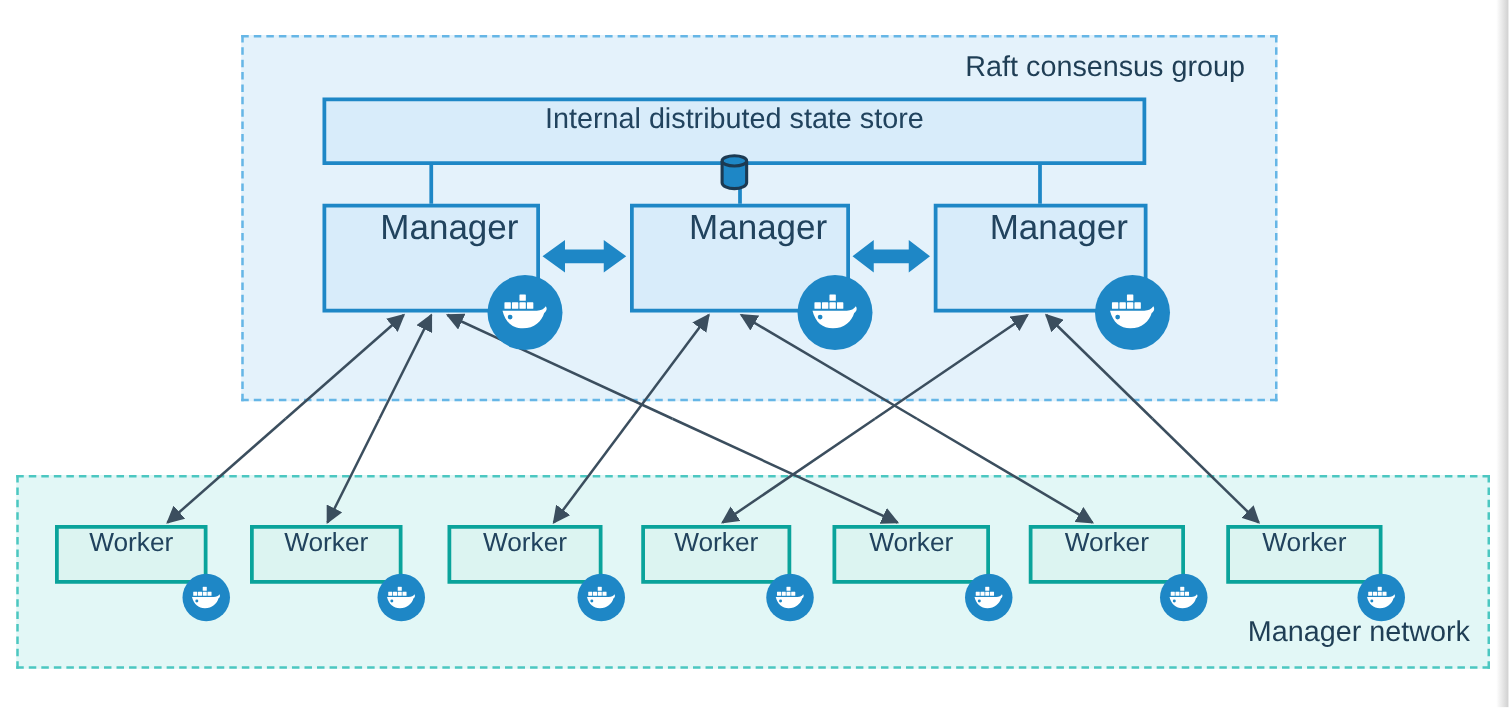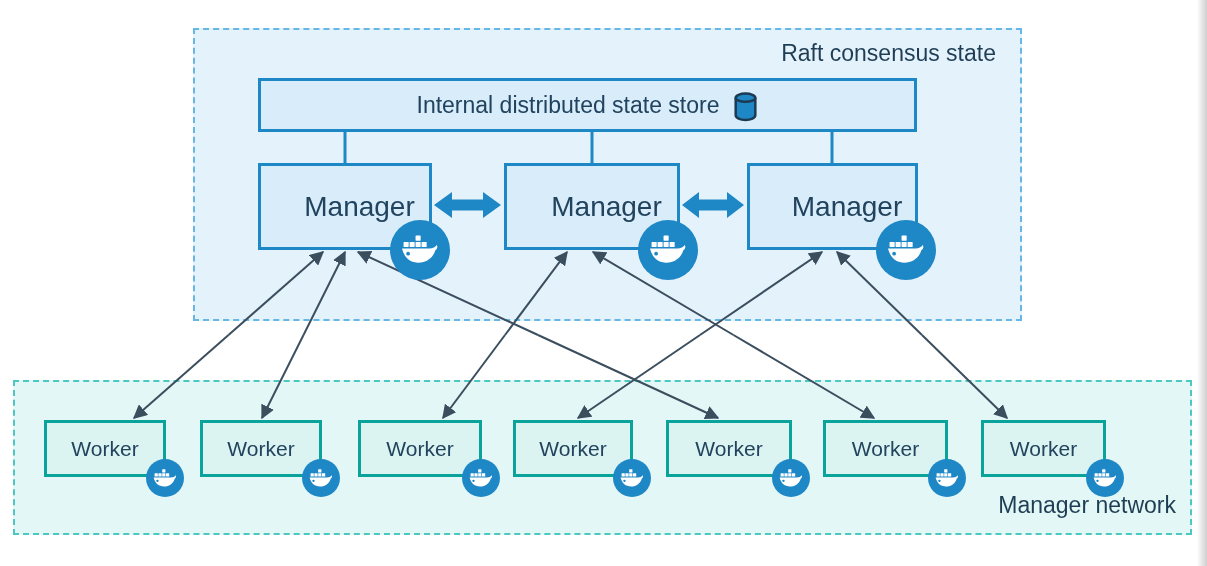--- a/index.html
+++ b/index.html
@@ -11,38 +11,38 @@
     background:linear-gradient(to right,rgba(210,210,210,0),#cfcfcf);}
   .group{position:absolute;box-sizing:border-box;}
   .raft-group{left:193px;top:28px;width:829px;height:293px;
     background:#e4f2fb;border:2px dashed #66b6e6;}
   .gossip-group{left:13px;top:380px;width:1179px;height:155px;
     background:#e2f7f6;border:2px dashed #4cc7c1;}
   .group-label{position:absolute;font-size:23px;color:#1f3e55;white-space:nowrap;}
   .raft-label{top:10px;right:24px;}
   .gossip-label{bottom:14px;right:14px;}
   .node{position:absolute;box-sizing:border-box;display:flex;
-    align-items:center;justify-content:center;white-space:nowrap;}
+    align-items:center;white-space:nowrap;flex-direction:column;}
   .store-box{left:258px;top:78px;width:659px;height:54px;
     background:#d8ecfa;border:3px solid #1e87c6;font-size:23px;gap:12px;}
   .manager-box{top:163px;height:87px;background:#d8ecfa;border:3px solid #1e87c6;font-size:28px;padding-left:29px;}
-  .worker-box{top:420px;height:57px;background:#dcf4f1;border:3px solid #0aa39b;font-size:21px;}
+  .worker-box{top:420px;height:47px;background:#dcf4f1;border:3px solid #0aa39b;font-size:21px;}
   .overlay{position:absolute;left:0;top:0;pointer-events:none;}
   .badge{position:absolute;border-radius:50%;background:#1e87c6;
     display:flex;align-items:center;justify-content:center;}
   .badge svg{display:block;}
   .db-icon{flex:0 0 auto;margin-top:2px;}
 </style>
 </head>
 <body>
 
 <div class="canvas">
 
   <div class="group raft-group">
-    <div class="group-label raft-label">Raft consensus state</div>
+    <div class="group-label raft-label">Raft consensus group</div>
   </div>
   <div class="group gossip-group">
     <div class="group-label gossip-label">Manager network</div>
   </div>
 
   <svg class="overlay" width="1207" height="566" viewBox="0 0 1207 566">
     <defs>
       <marker id="ah" viewBox="0 0 10 10" refX="9" refY="5" markerWidth="7" markerHeight="7" orient="auto">
         <path d="M0 0 L10 5 L0 10 z" fill="#3b4e5e"></path>
       </marker>

